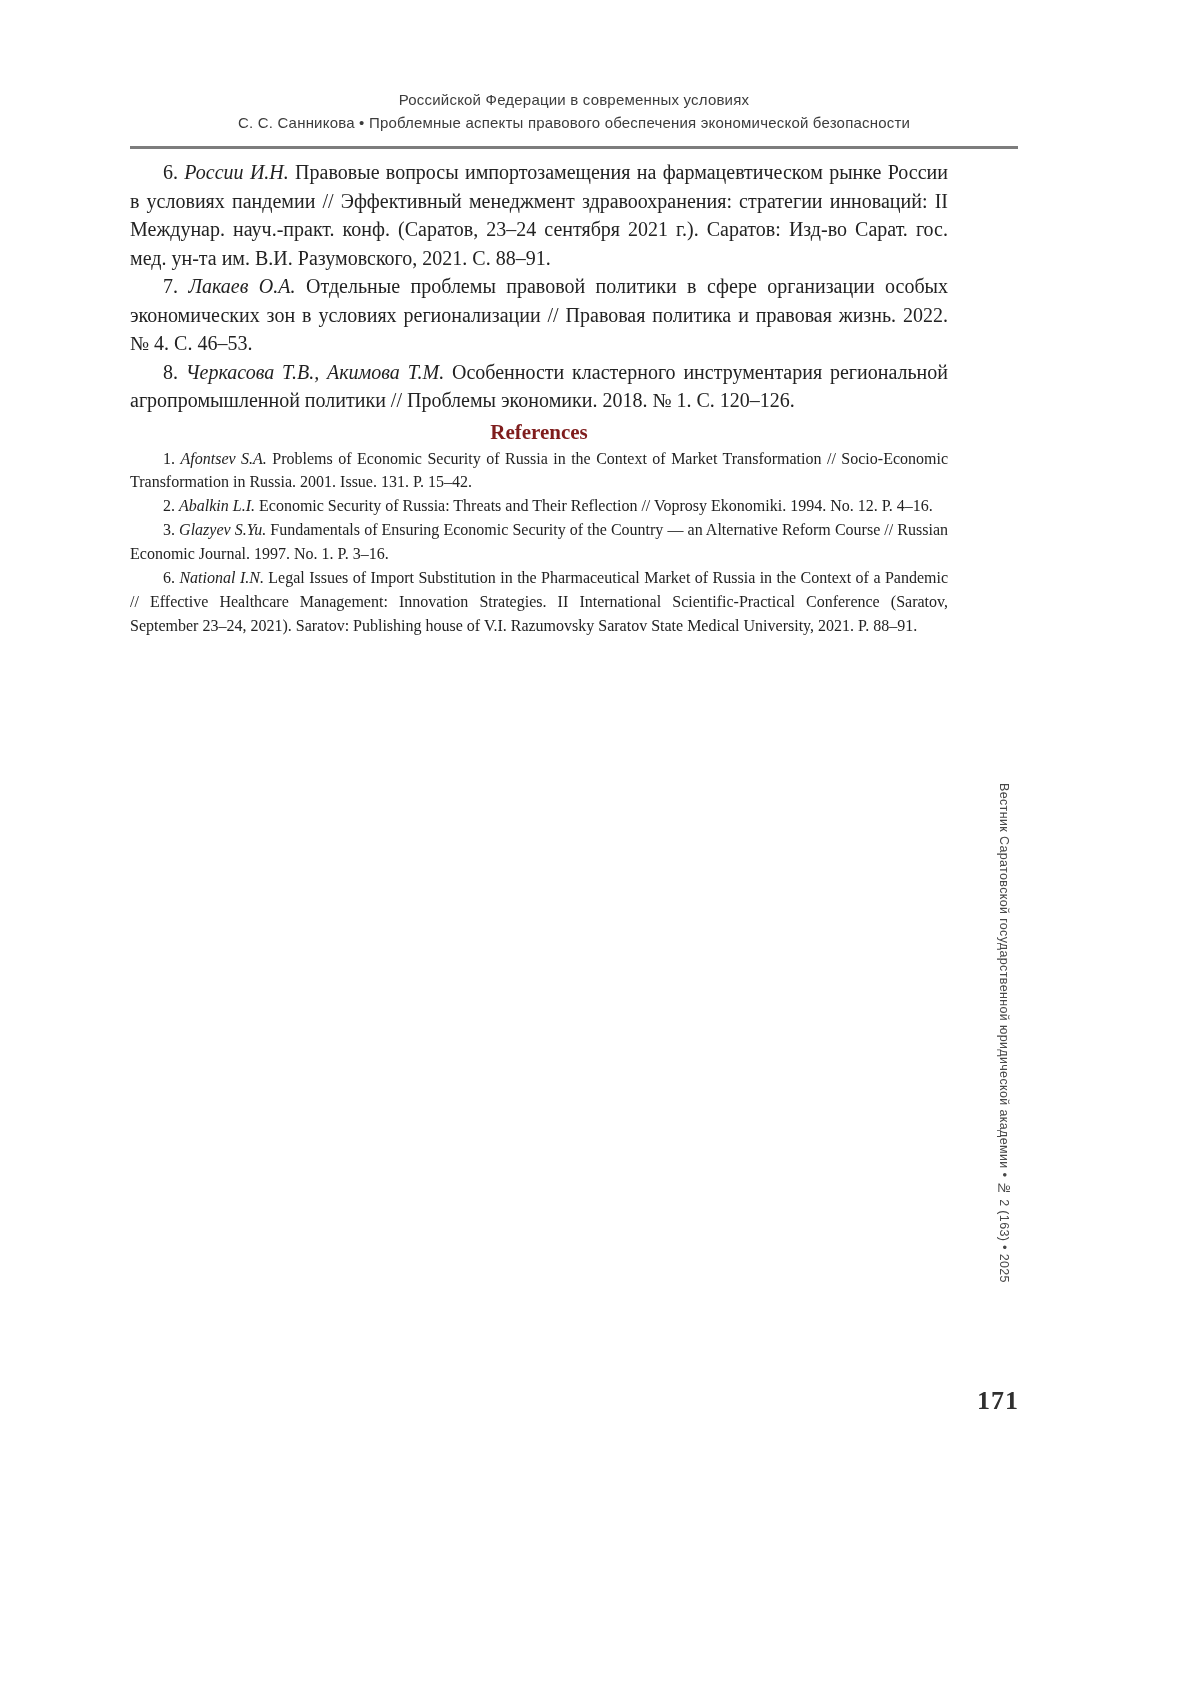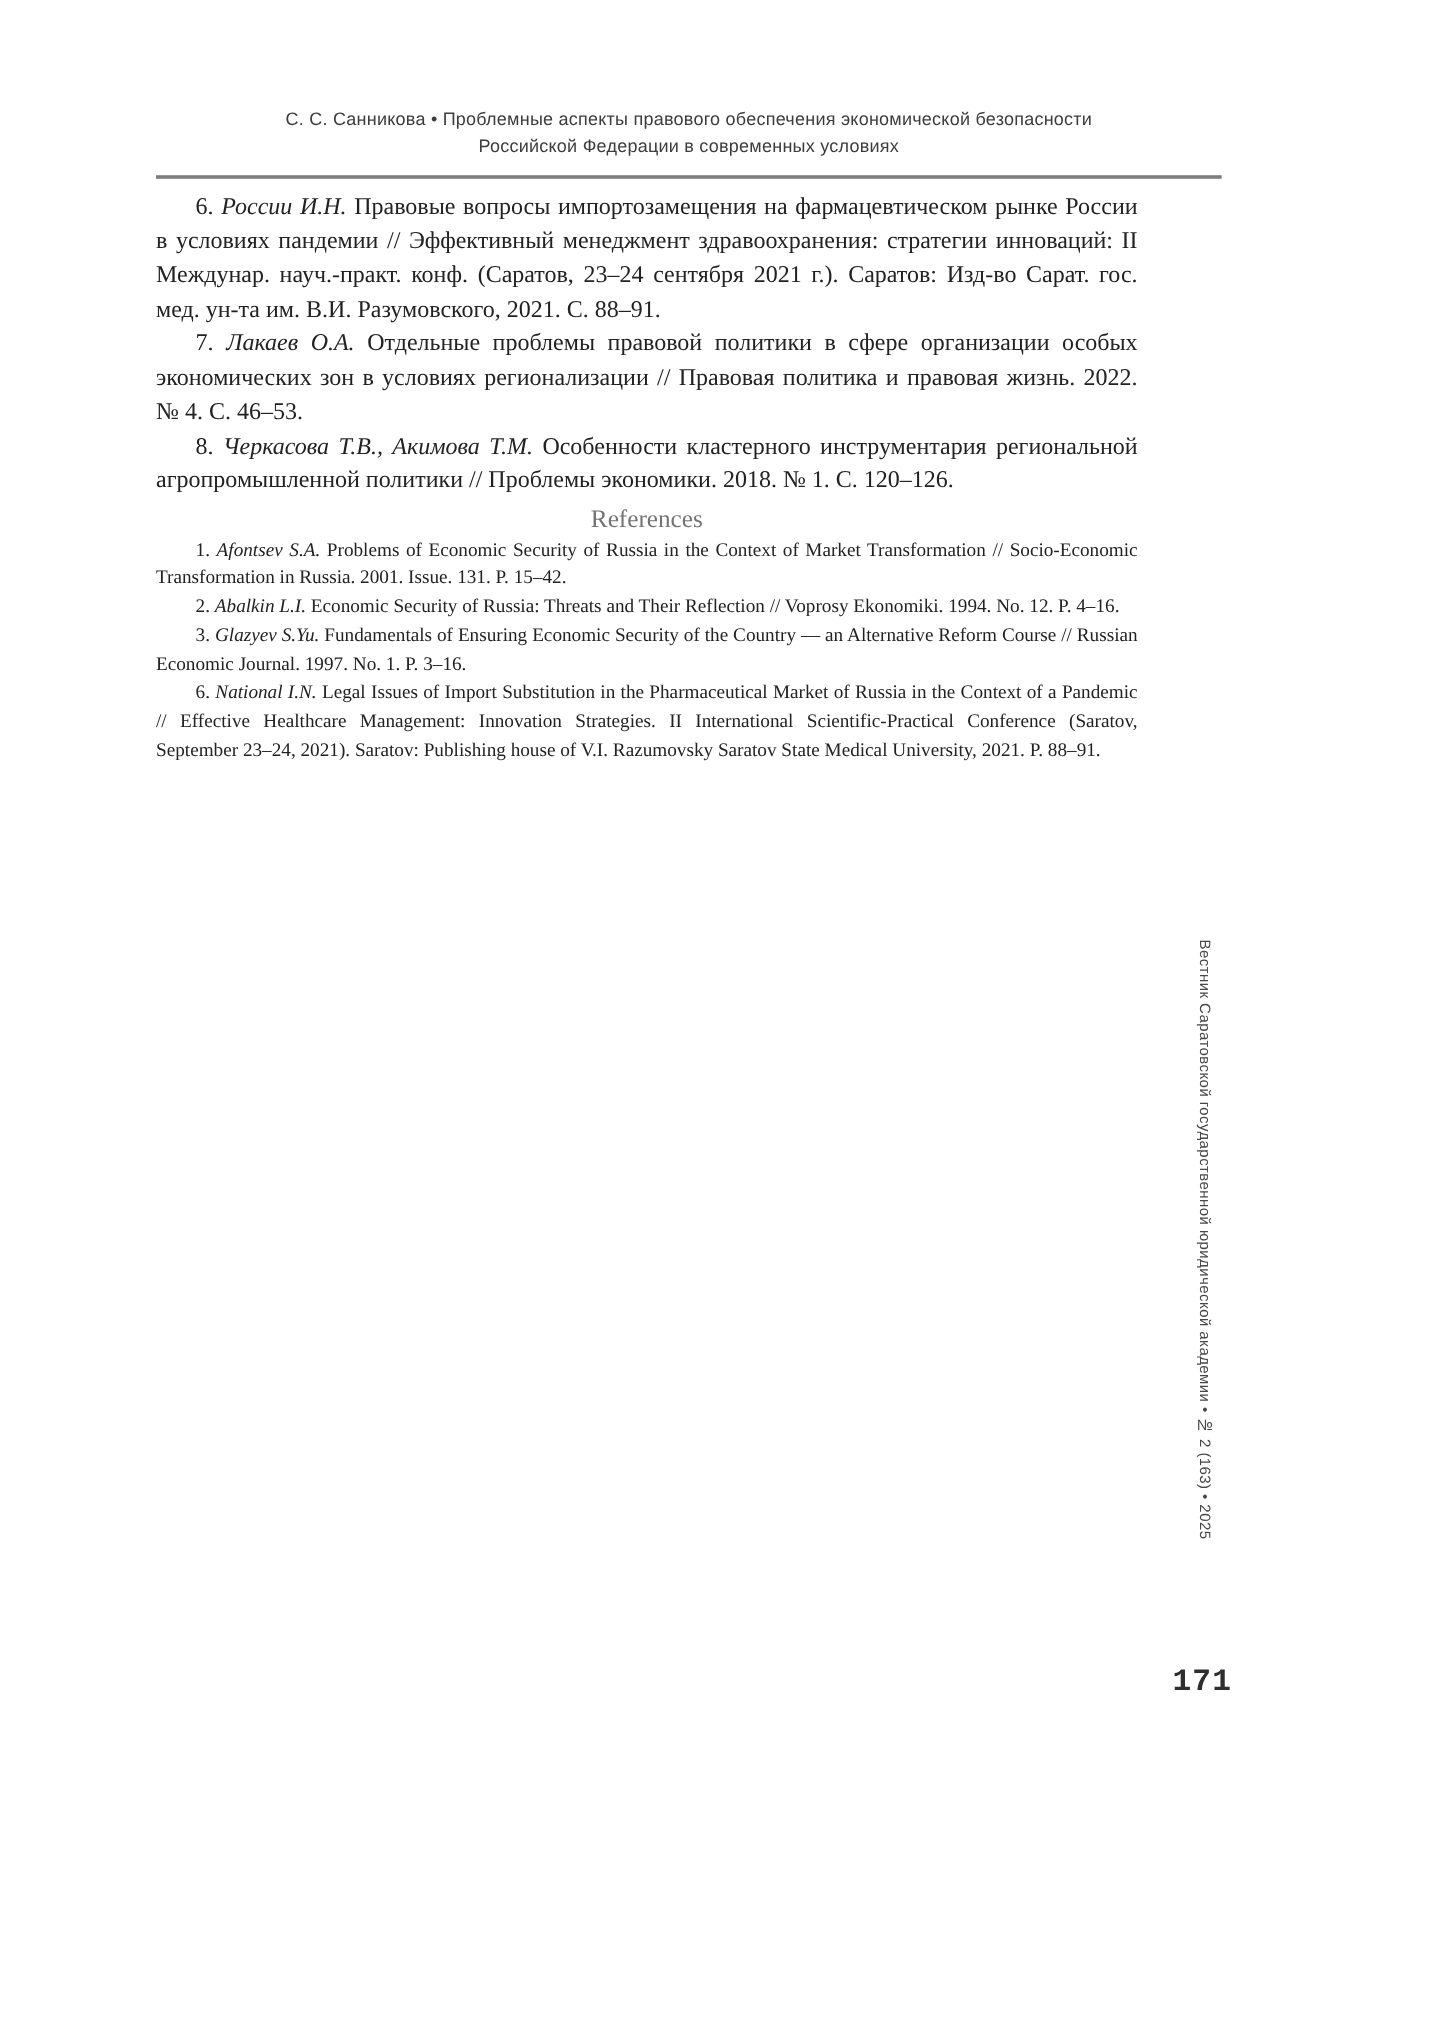--- a/index.html
+++ b/index.html
@@ -38,22 +38,22 @@
     text-align:justify;
     text-indent:33px;
     hyphens:auto;
     -webkit-hyphens:auto;
   }
   .refs-title {
     margin:4px 0 2px 0;
     font-size:21px;
     line-height:26px;
     text-align:center;
-    font-weight:normal;
-    color:#737373;
+    font-weight:bold;
+    color:#7f1d1d;
   }
   .en-list p {
     margin:0;
     font-size:16px;
     line-height:23.9px;
     text-align:justify;
     text-indent:33px;
     hyphens:auto;
     -webkit-hyphens:auto;
   }
@@ -69,31 +69,30 @@
     letter-spacing:0.35px;
     color:#474747;
   }
   .page-number {
     position:absolute;
     left:977px; top:1386px;
     font-size:26px;
     font-weight:600;
     letter-spacing:1px;
     color:#2f2f2f;
-    font-family:Liberation Mono, monospace;
   }
 </style>
 </head>
 <body>
 
 <div class="page">
 
   <div class="running-head">
+    <div>Российской Федерации в современных условиях</div>
     <div>С. С. Санникова  •  Проблемные аспекты правового обеспечения экономической безопасности</div>
-    <div>Российской Федерации в современных условиях</div>
   </div>
 
   <div class="head-rule"></div>
 
   <div class="content">
     <div class="ru-list" lang="ru">
         <p class="ref">6. <em>России И.Н.</em> Правовые вопросы импортозамещения на фармацевтическом рынке России в условиях пандемии // Эффективный менеджмент здравоохранения: стратегии инноваций: II Междунар. науч.-практ. конф. (Саратов, 23–24 сентября 2021 г.). Саратов: Изд-во Сарат. гос. мед. ун-та им. В.И. Разумовского, 2021. С. 88–91.</p>
         <p class="ref">7. <em>Лакаев О.А.</em> Отдельные проблемы правовой политики в сфере организации особых экономических зон в условиях регионализации // Правовая политика и правовая жизнь. 2022. № 4. С. 46–53.</p>
         <p class="ref">8. <em>Черкасова Т.В., Акимова Т.М.</em> Особенности кластерного инструментария региональной агропромышленной политики // Проблемы экономики. 2018. № 1. С. 120–126.</p>
       </div>

